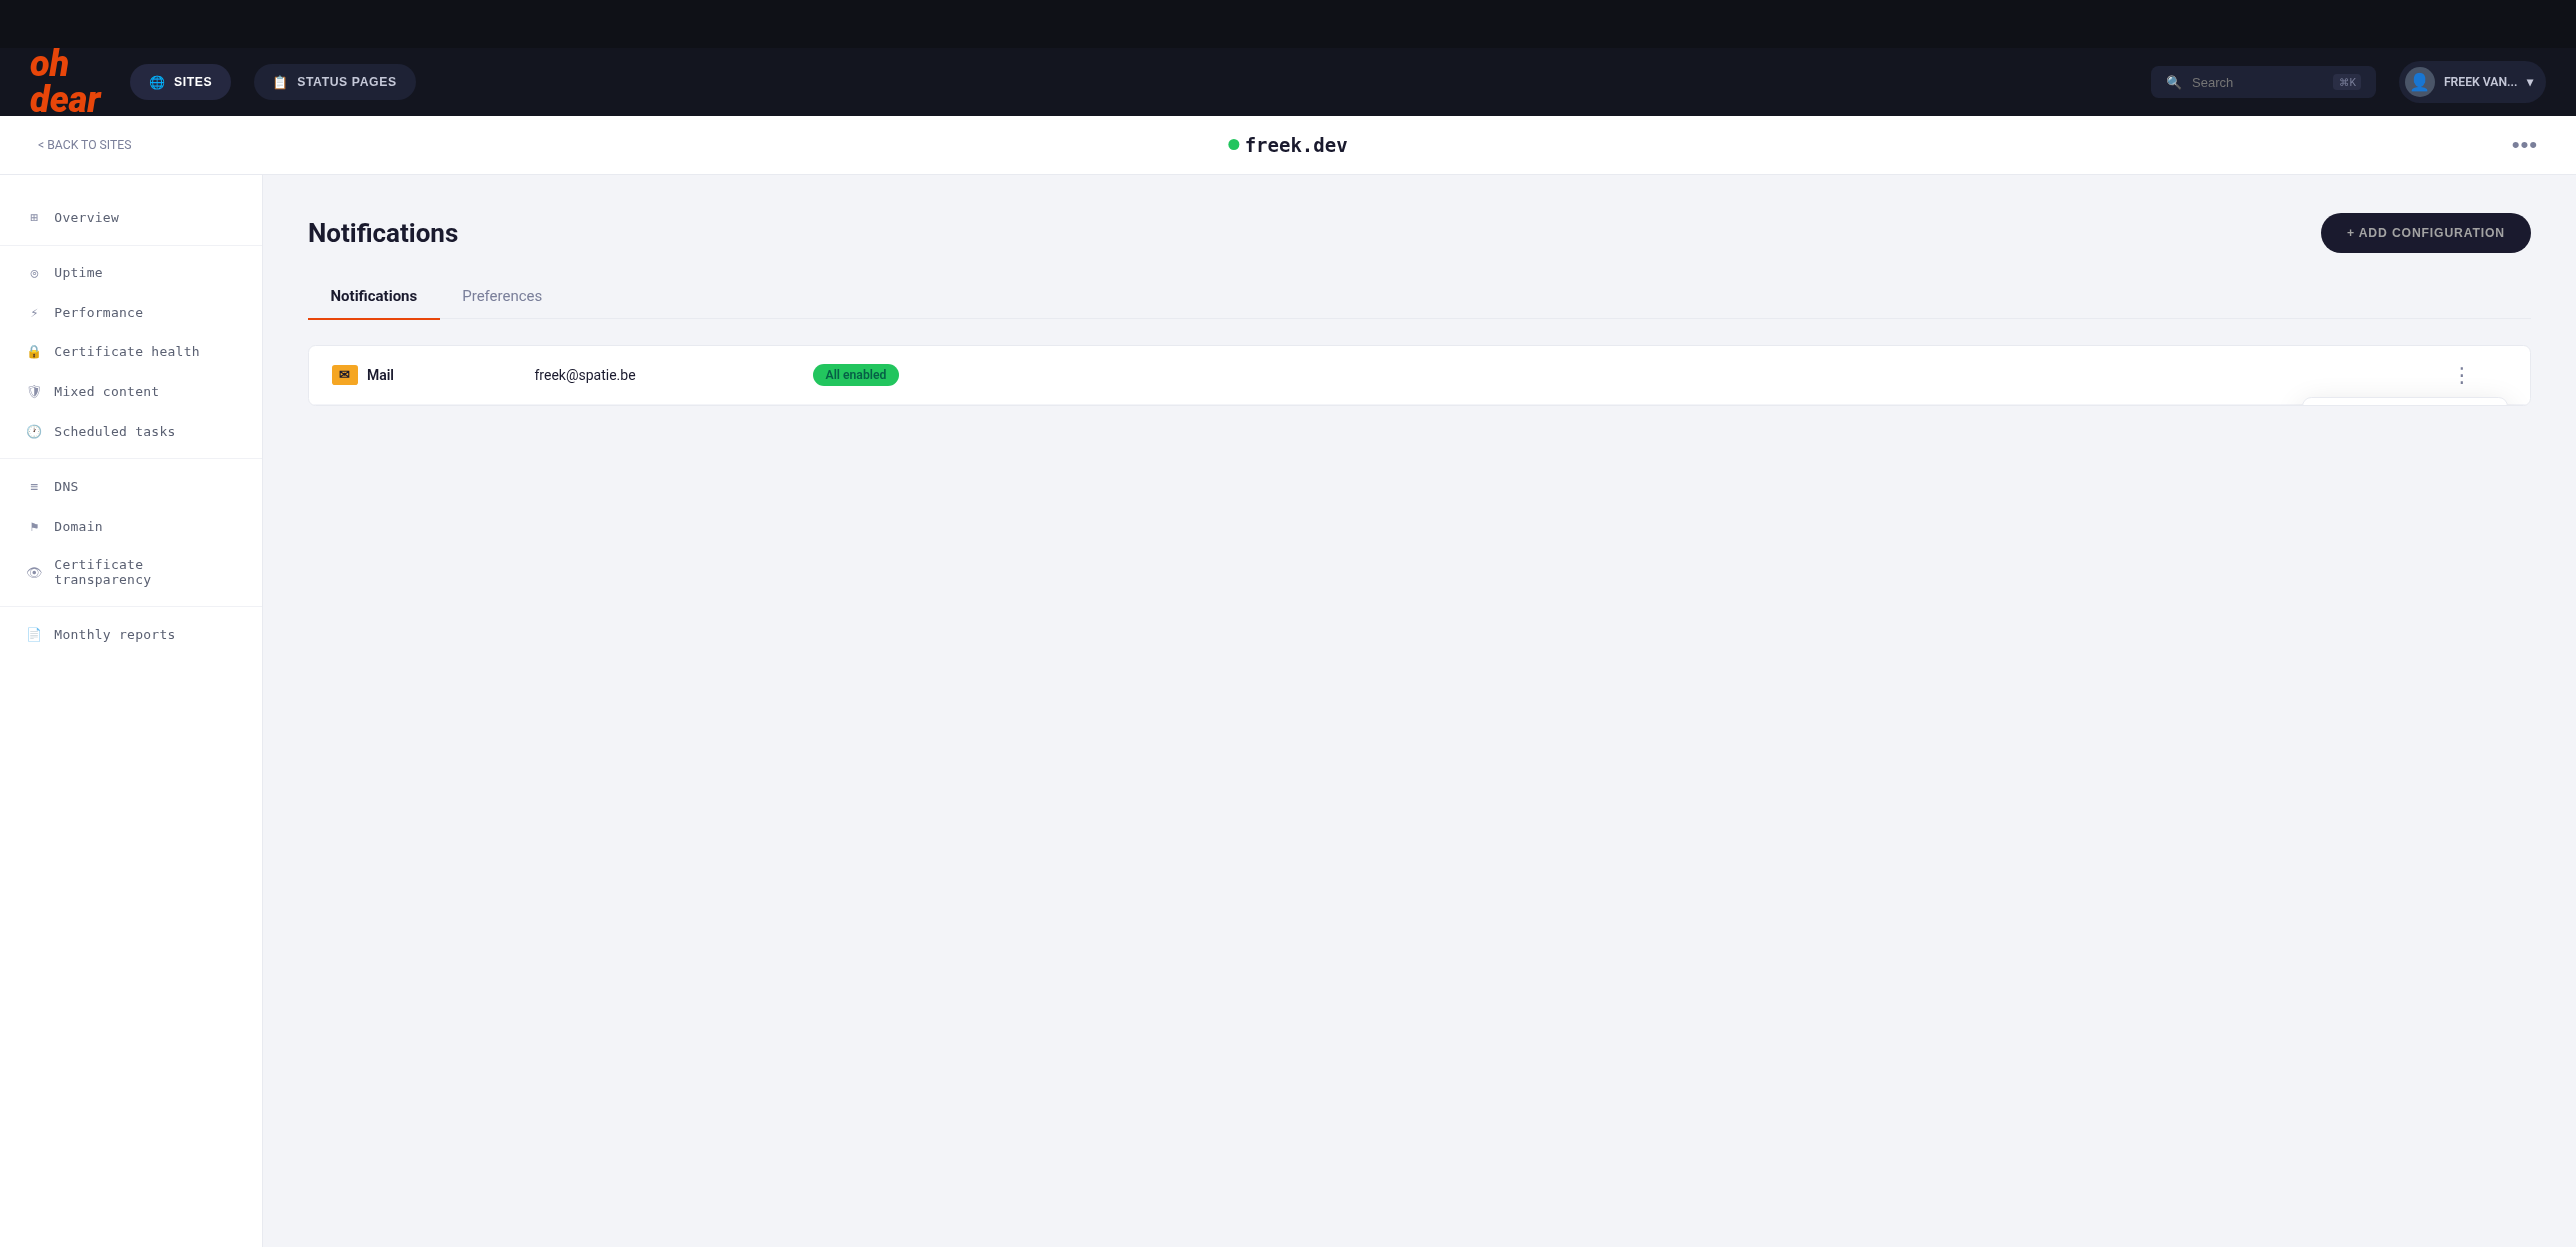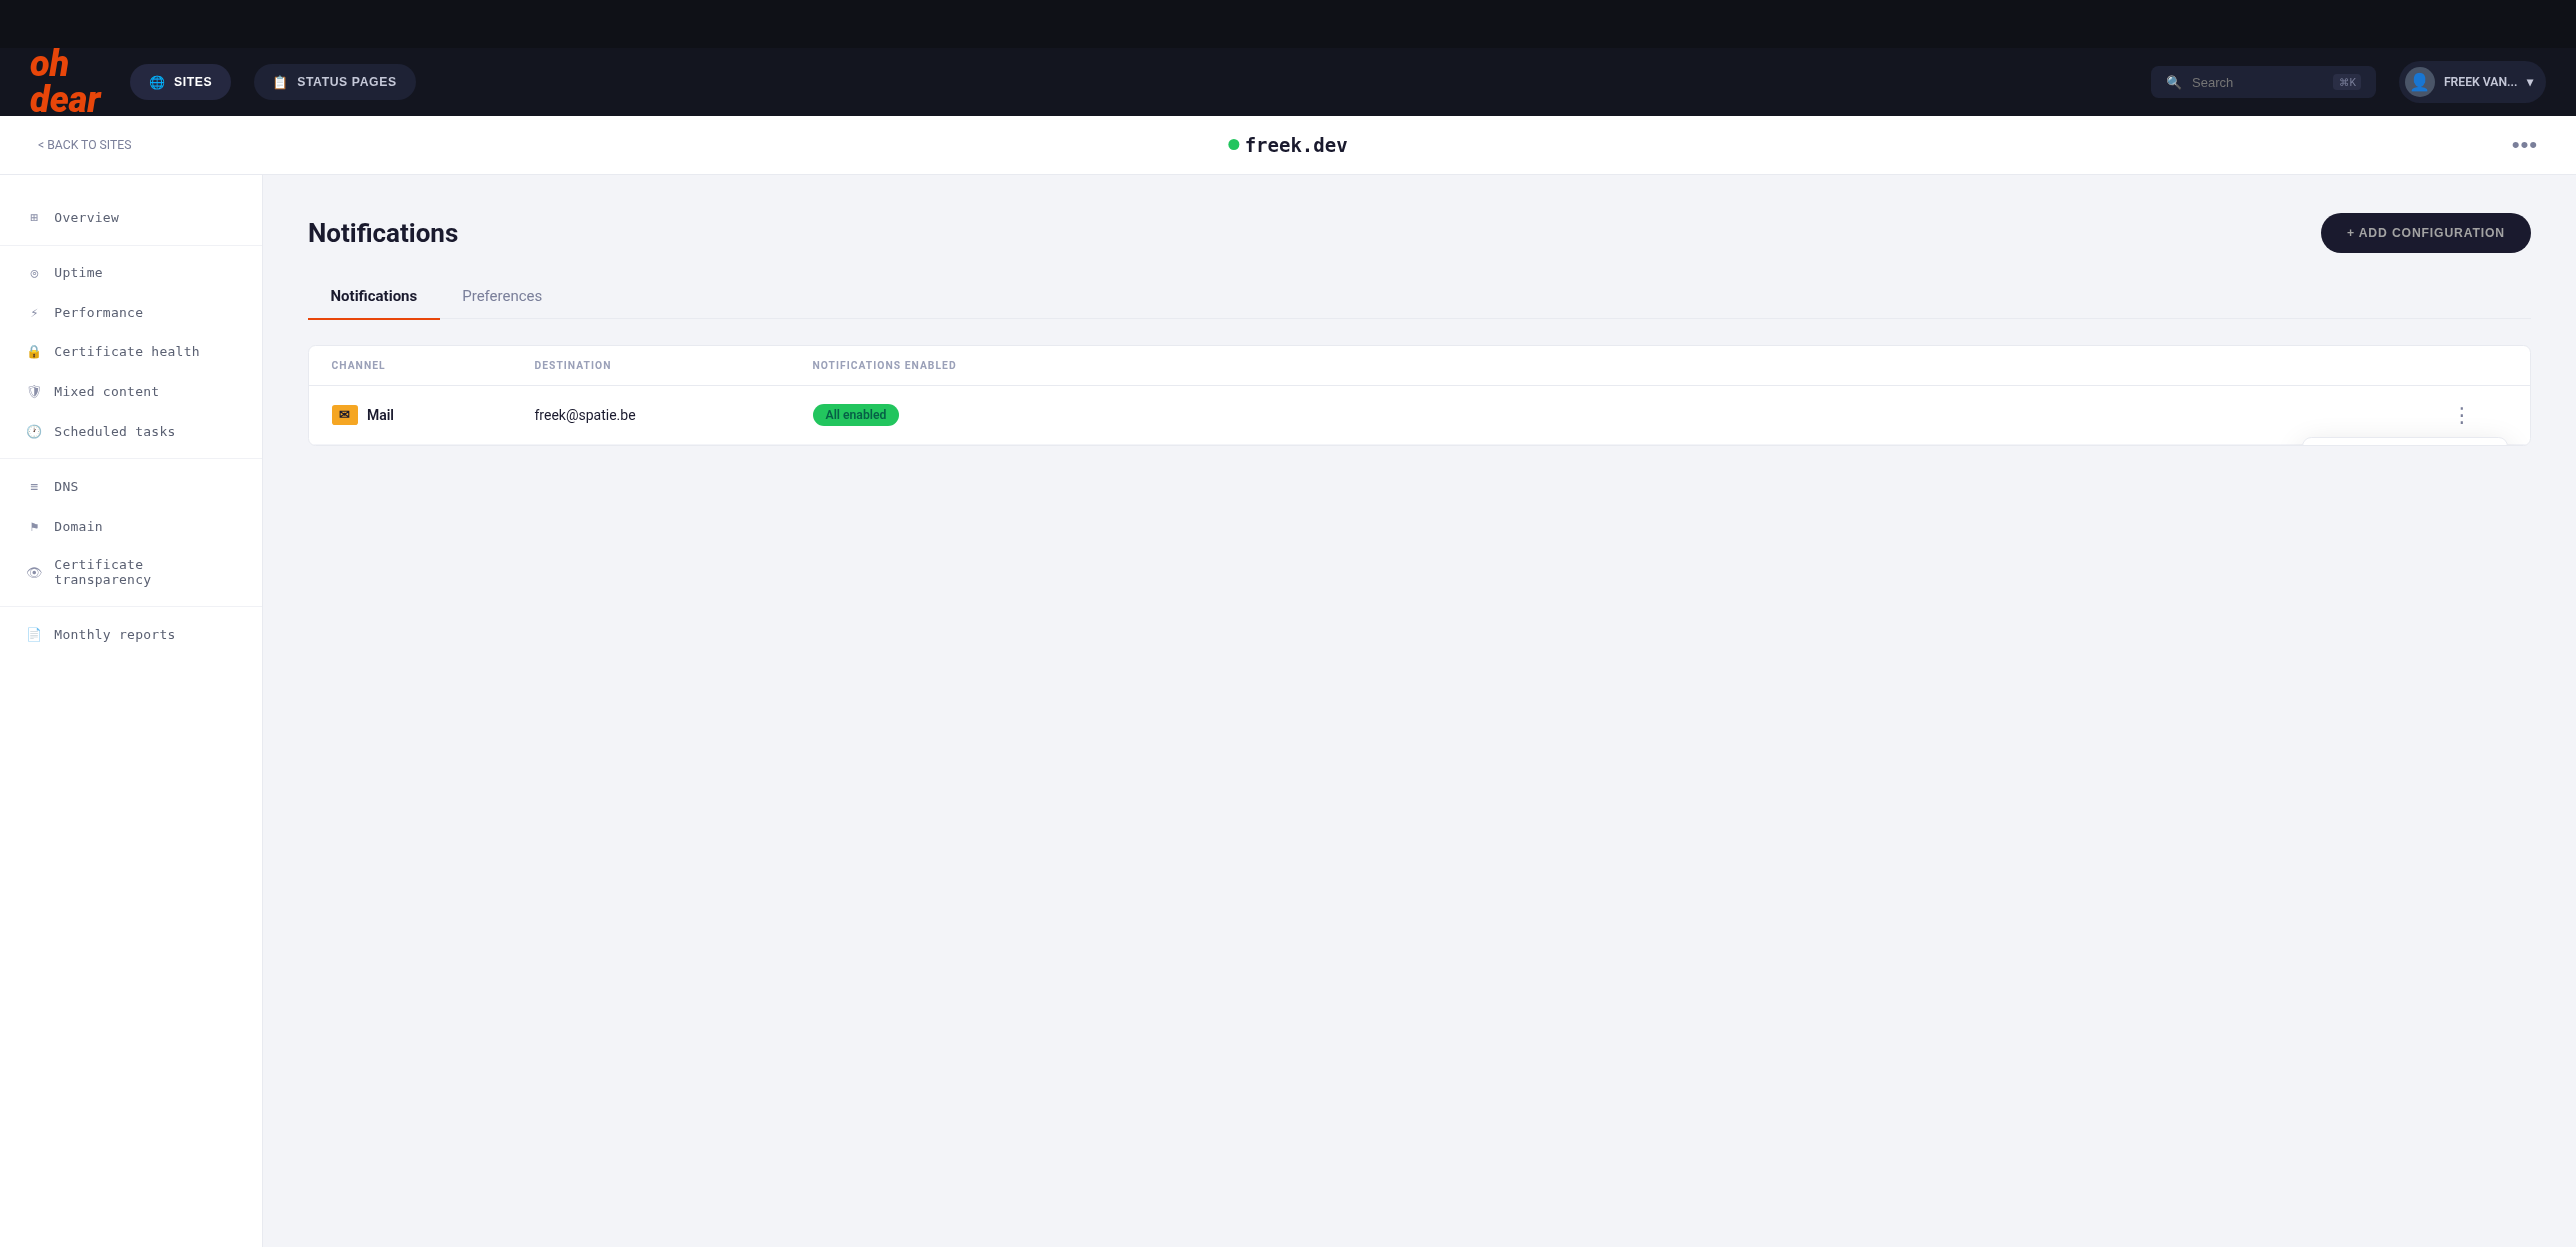--- a/index.html
+++ b/index.html
@@ -473,26 +473,20 @@
         <div class="tab active">
           <span>Notifications</span>
         </div>
         <div class="tab">
           <span>Preferences</span>
         </div>
       </div>
 
 
       <div class="table-wrap">
-        <div class="table-header">
-          <div class="table-header-cell">CHANNEL</div>
-          <div class="table-header-cell">DESTINATION</div>
-          <div class="table-header-cell">NOTIFICATIONS ENABLED</div>
-          <div class="table-header-cell"></div>
-        </div>
 
         <div class="table-row" style="position:relative;">
           <div class="channel-cell">
             <span class="mail-icon">✉</span>
             <span>Mail</span>
           </div>
           <div class="destination-cell">freek@spatie.be</div>
           <div>
             <span class="badge">All enabled</span>
           </div>

